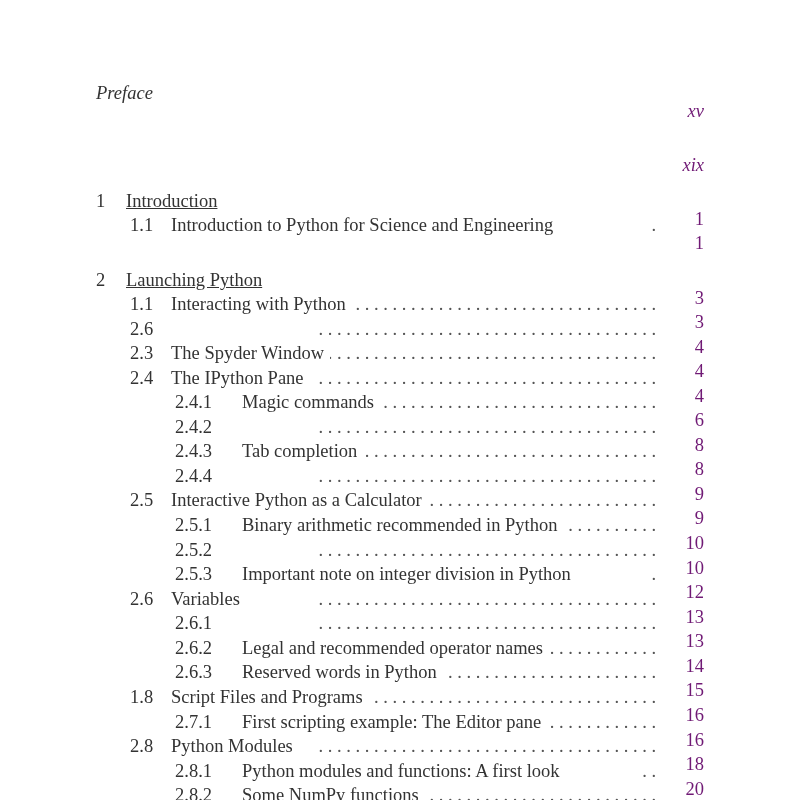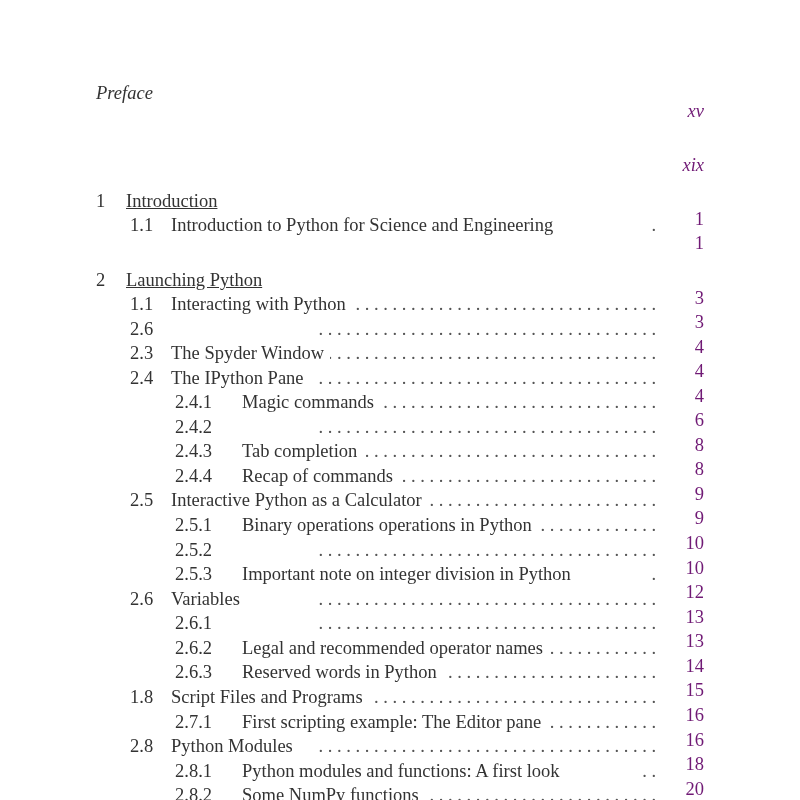--- a/index.html
+++ b/index.html
@@ -92,34 +92,33 @@
   </div>
   <div class="row subsection" style="top:439px">
     <span class="num">2.4.3</span>
     <span class="dots">. . . . . . . . . . . . . . . . . . . . . . . . . . . . . . . . . . . . .</span>
     <span class="title">Tab completion</span>
     <span class="page-no">8</span>
   </div>
   <div class="row subsection" style="top:463.5px">
     <span class="num">2.4.4</span>
     <span class="dots">. . . . . . . . . . . . . . . . . . . . . . . . . . . . . . . . . . . . .</span>
-    <span class="title">Recap of commands</span>
     <span class="page-no">9</span>
   </div>
 
   <div class="row section" style="top:488px">
     <span class="num">2.5</span>
     <span class="dots">. . . . . . . . . . . . . . . . . . . . . . . . . . . . . . . . . . . . .</span>
     <span class="title">Interactive Python as a Calculator</span>
     <span class="page-no">9</span>
   </div>
   <div class="row subsection" style="top:513px">
     <span class="num">2.5.1</span>
     <span class="dots">. . . . . . . . . . . . . . . . . . . . . . . . . . . . . . . . . . . . .</span>
-    <span class="title">Binary operations operations in Python</span>
+    <span class="title">Binary arithmetic recommended in Python</span>
     <span class="page-no">10</span>
   </div>
   <div class="row subsection" style="top:537.5px">
     <span class="num">2.5.2</span>
     <span class="dots">. . . . . . . . . . . . . . . . . . . . . . . . . . . . . . . . . . . . .</span>
     <span class="page-no">10</span>
   </div>
   <div class="row subsection" style="top:562px">
     <span class="num">2.5.3</span>
     <span class="dots">. </span>

